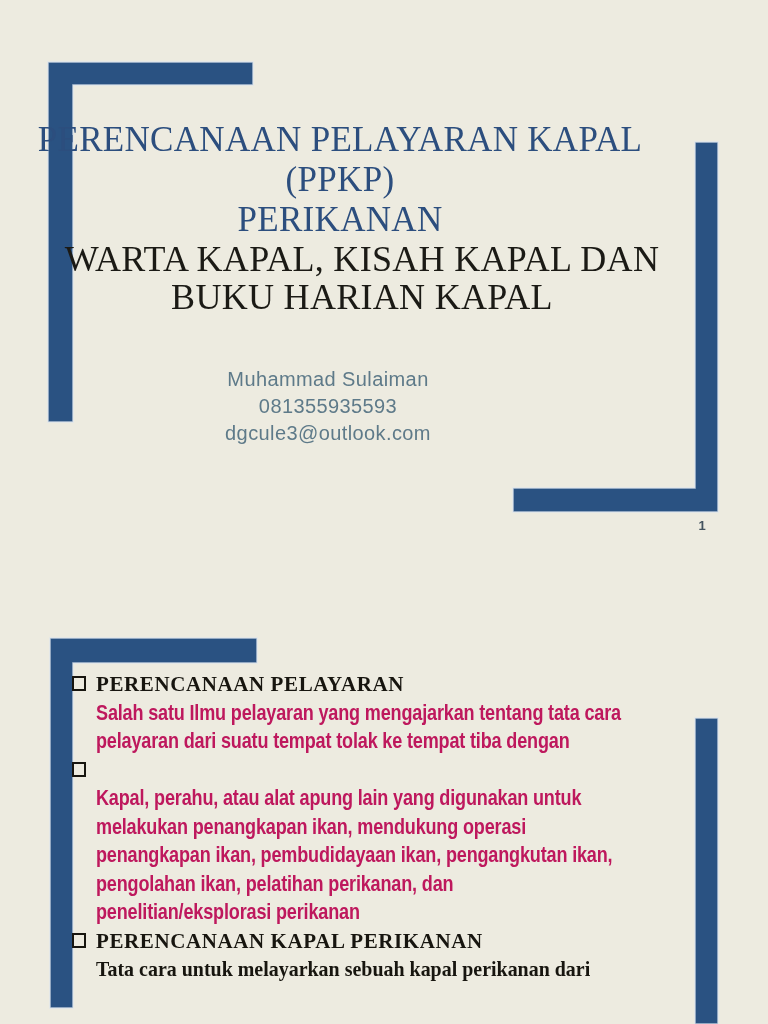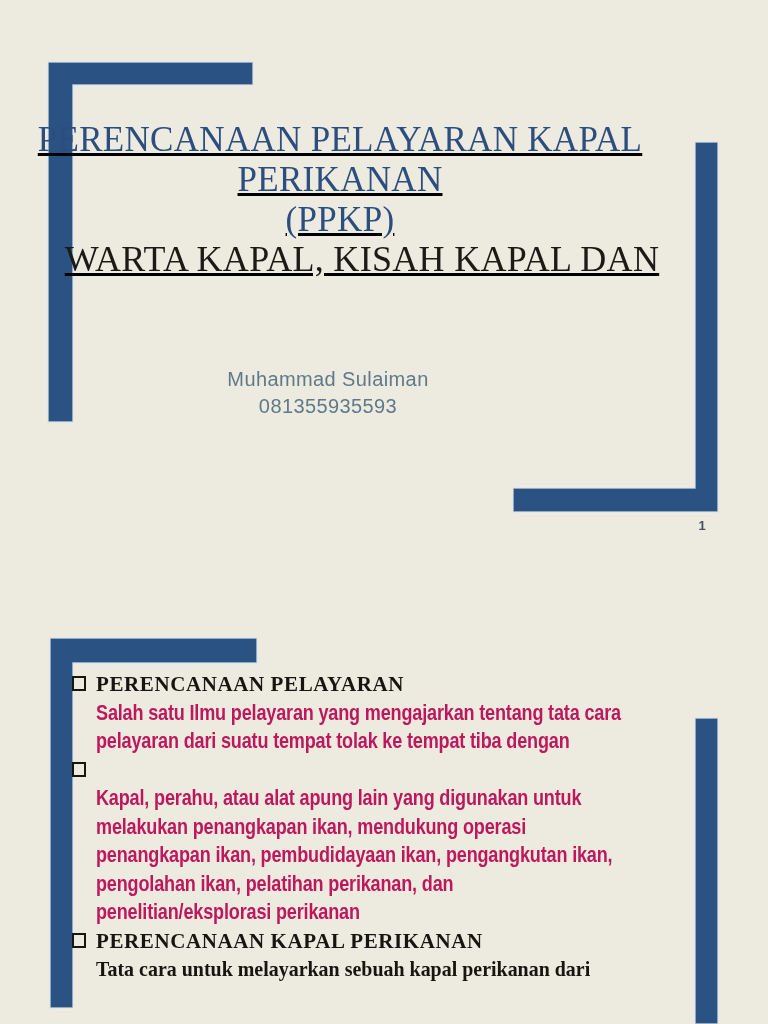--- a/index.html
+++ b/index.html
@@ -7,21 +7,20 @@
     width:768px;height:1024px;overflow:hidden;position:relative;
     background:#edebe0;
     font-family:"Liberation Sans",sans-serif;
   }
   .canvas{position:absolute;inset:0;}
   .bracket{position:absolute;pointer-events:none;}
   
   .title-block{
     position:absolute;left:0;top:120px;width:680px;text-align:center;
     font-family:"Liberation Serif",serif;
-    text-decoration:underline;
   }
   .title-line{font-size:35px;line-height:40px;color:#2c4e7e;font-weight:500;letter-spacing:.3px;}
   .subtitle-line{font-size:36px;line-height:38px;color:#1b1a15;font-weight:500;letter-spacing:.3px;margin-left:44px;}
   .author-block{
     position:absolute;left:0;top:366px;width:656px;text-align:center;
     color:#5e7a89;font-size:20px;line-height:27px;letter-spacing:.4px;
   }
   .page-number{
     position:absolute;left:688px;top:518px;width:28px;text-align:center;
     font-size:13px;font-weight:bold;color:#44535f;
@@ -61,28 +60,30 @@
     <svg class="bracket" style="left:46px;top:60px" width="211" height="364" viewBox="0 0 211 364">
       <path d="M2,2 H207 V25 H27 V362 H2 Z" fill="#2a5282" stroke="#dce3ec" stroke-width="1.5" stroke-opacity="0.8"></path>
     </svg>
 
     <svg class="bracket" style="left:511px;top:140px" width="209" height="374" viewBox="0 0 209 374">
       <path d="M184,2 H207 V372 H2 V348 H184 Z" fill="#2a5282" stroke="#dce3ec" stroke-width="1.5" stroke-opacity="0.8"></path>
     </svg>
 
     <div class="title-block">
       <div class="title-line">PERENCANAAN PELAYARAN KAPAL</div>
+      <div class="title-line">(PPKP)</div>
       <div class="title-line">PERIKANAN</div>
-      <div class="title-line">(PPKP)</div>
       <div class="subtitle-line">WARTA KAPAL, KISAH KAPAL DAN</div>
+      <div class="subtitle-line">BUKU HARIAN KAPAL</div>
     </div>
 
     <div class="author-block">
       <div>Muhammad Sulaiman</div>
       <div>081355935593</div>
+      <div>dgcule3@outlook.com</div>
     </div>
 
     <div class="page-number">1</div>
   </section>
 
   <section>
 
     <svg class="bracket" style="left:48px;top:636px" width="211" height="374" viewBox="0 0 211 374">
       <path d="M2,2 H209 V27 H25 V372 H2 Z" fill="#2a5282" stroke="#dce3ec" stroke-width="1.5" stroke-opacity="0.8"></path>
     </svg>

